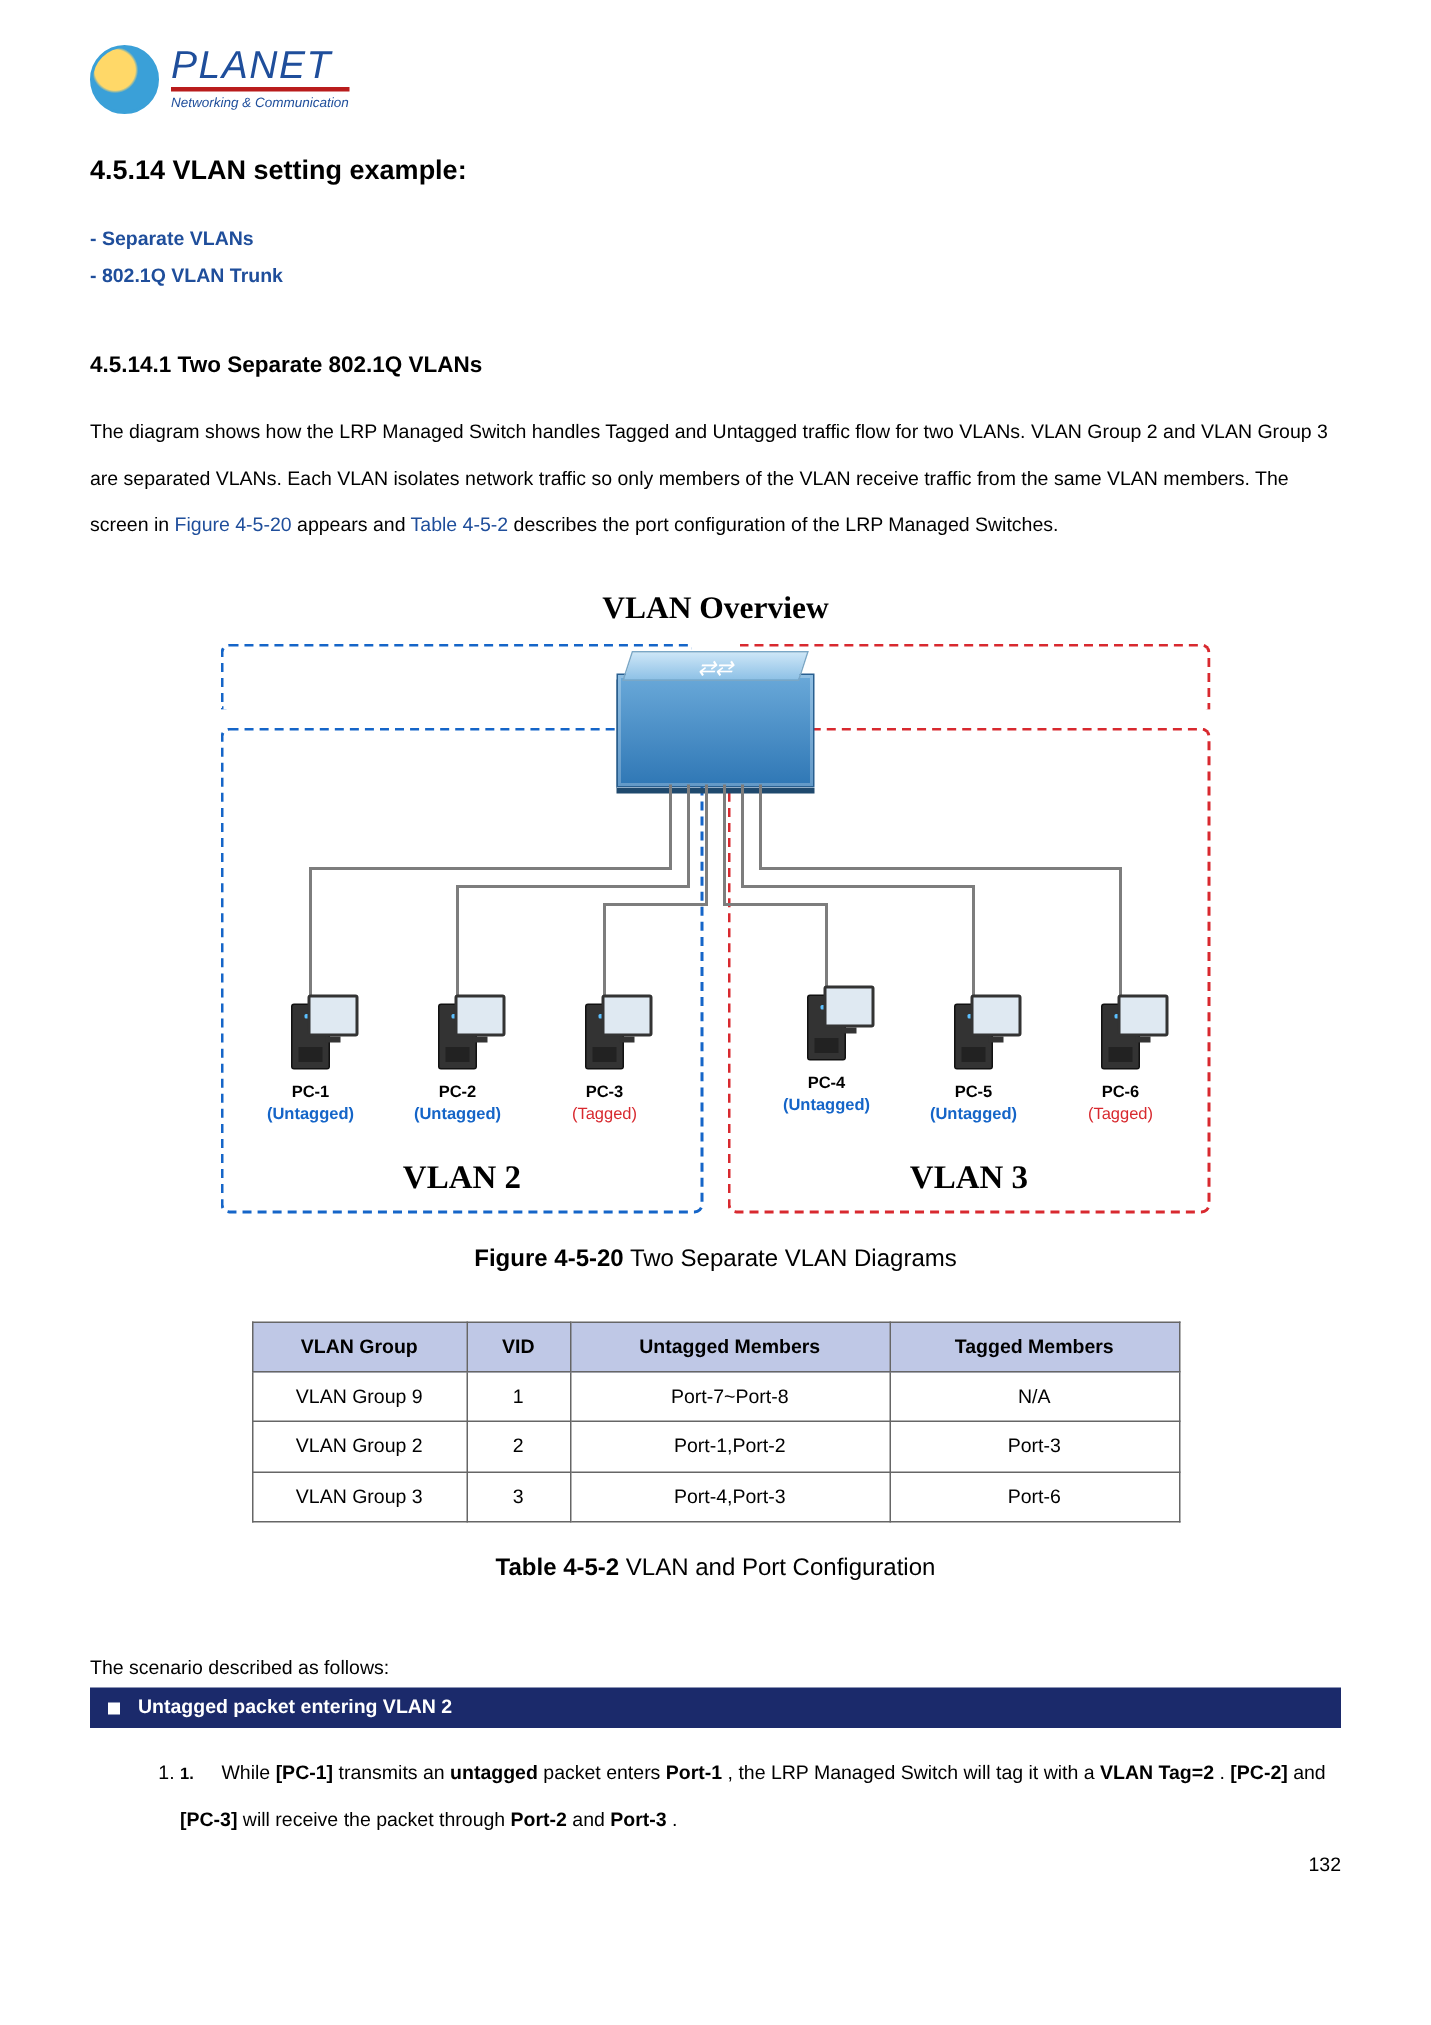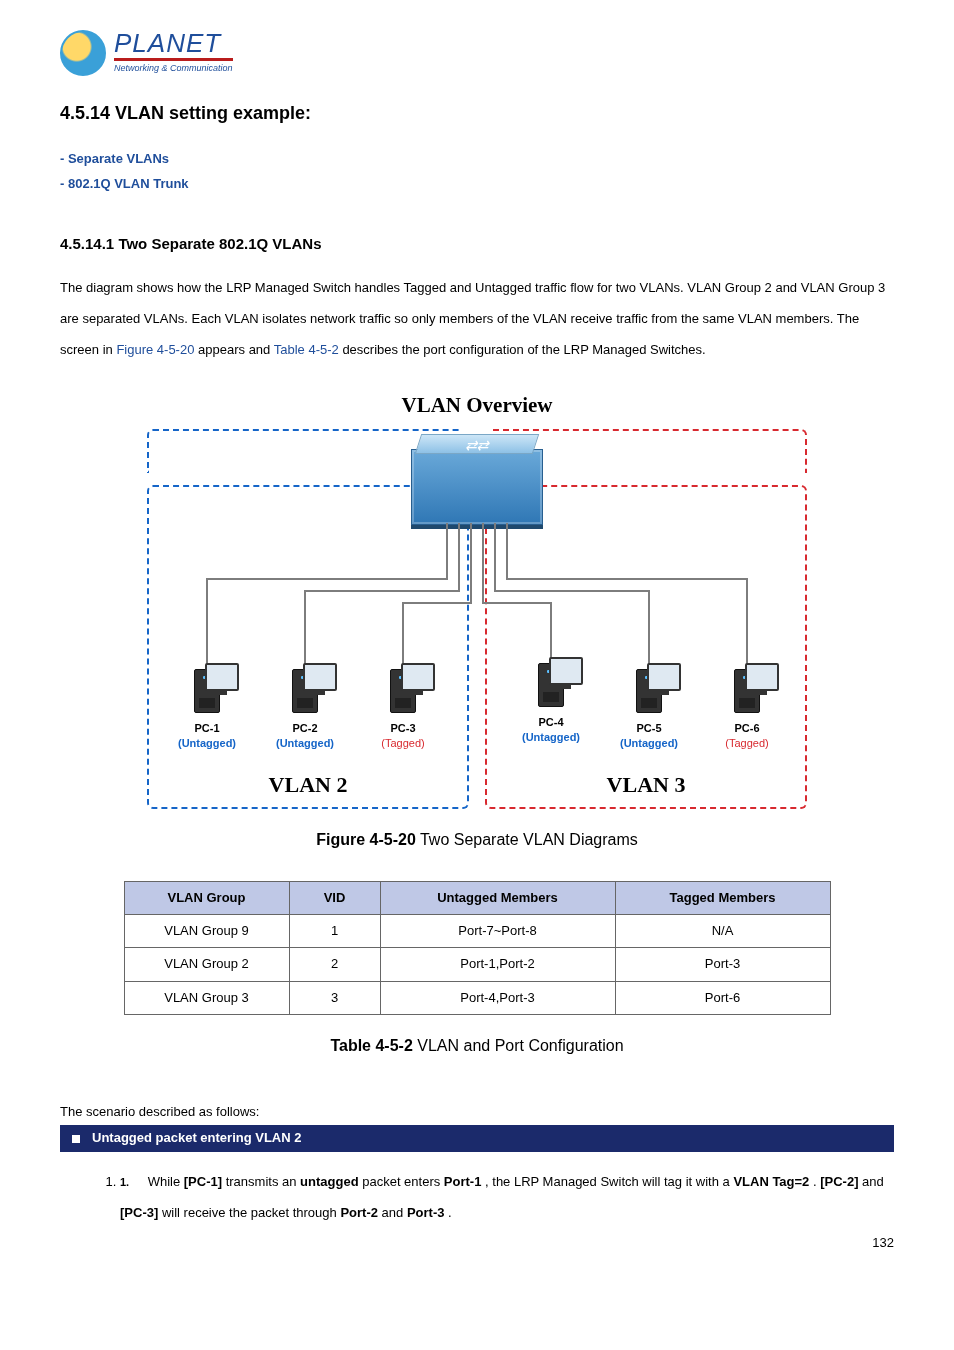--- a/index.html
+++ b/index.html
@@ -120,21 +120,21 @@
   .fig-caption, .tbl-caption {
     text-align:center; font-size:16px; margin-top:20px;
   }
   .fig-caption b, .tbl-caption b { font-weight:bold; }
   table.cfg {
     border-collapse: collapse;
     margin: 30px auto 0 auto;
     font-size: 13px;
   }
   table.cfg th, table.cfg td {
-    border: 1px solid #666; padding: 7px 17px; text-align:center;
+    border: 1px solid #666; padding: 7px 6px; text-align:center;
   }
   table.cfg th {
     background: #bfc8e6; font-weight:bold;
   }
   table.cfg th:nth-child(1){width:130px;text-align:center;}
   table.cfg th:nth-child(2){width:56px;}
   table.cfg th:nth-child(3){width:200px;}
   table.cfg th:nth-child(4){width:180px;}
   table.cfg td:first-child{text-align:center;padding-left:18px;padding-right:18px;}
   .scenario-intro{font-size:13px;margin-top:46px;}

